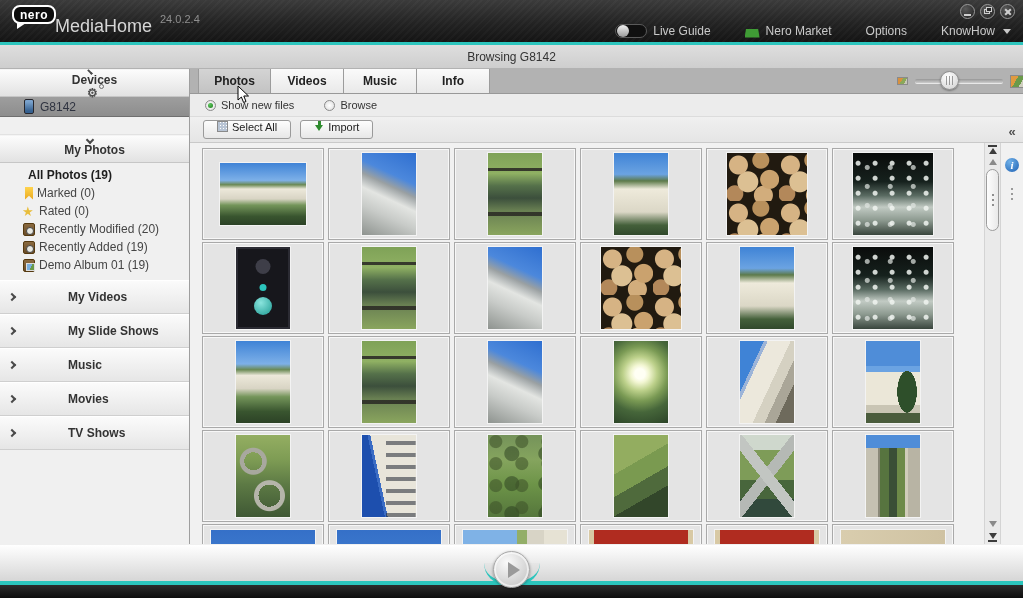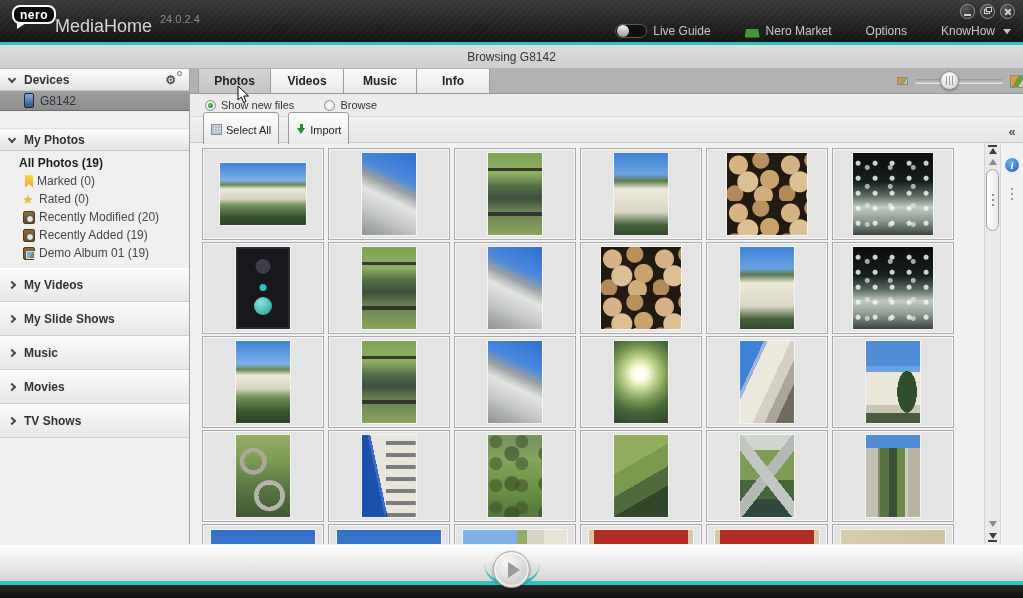--- a/index.html
+++ b/index.html
@@ -44,51 +44,51 @@
   
   .browsing-bar { height:24px; line-height:24px; text-align:center; font-size:12px; color:#333;
     background:linear-gradient(#dedede,#cecece); border-bottom:1px solid #b2b2b2; }
 
   
   .main { display:flex; height:475px; }
 
   
   .sidebar { width:190px; min-width:190px; background:#f0f0f0; border-right:1px solid #9e9e9e;
     font-size:12px; position:relative; }
-  .side-header { height:22px; display:flex; align-items:center; padding:4px 9px;
+  .side-header { height:28px; display:flex; align-items:center; padding:4px 9px;
     background:linear-gradient(#fcfcfc,#e2e2e2); border-top:1px solid #f4f4f4; border-bottom:1px solid #c6c6c6;
-    font-weight:bold; color:#333; }
+    font-weight:bold; color:#333;flex-direction:column; }
   .side-header .lbl { flex:0 1 auto; }
   .side-header .spacer { flex:1; }
   .chev { width:6px; height:6px; border-right:2px solid #4a4a4a; border-bottom:2px solid #4a4a4a; display:inline-block; }
   .chev.down { transform:rotate(45deg); margin-right:9px; margin-top:-3px; }
   .chev.right { transform:rotate(-45deg); margin-right:9px; }
   .gear-wrap { color:#4f4f4f; font-size:12px; line-height:12px; position:relative; padding-right:4px; }
   .gear-small { position:absolute; right:-2px; top:-3px; width:5px; height:5px; border:1px solid #6e6e6e; border-radius:50%; }
   .device-row { height:20px; display:flex; align-items:center; padding-left:24px; gap:6px;
     background:linear-gradient(#9e9e9e,#8d8d8d); border-bottom:1px solid #6f6f6f; color:#2f3340; }
   .phone-icon { width:10px; height:15px; border:1px solid #26262c; border-radius:2px;
     background:linear-gradient(#7aa2cc 15%,#35608f 85%); }
   .side-gap { height:18px; border-bottom:1px solid #e2e2e2; }
   .photo-items { padding:3px 0 6px; }
   .side-item { height:18px; display:flex; align-items:center; padding-left:23px; color:#454545; font-size:12px; }
-  .side-item.no-icon { padding-left:19px;text-align:right; }
+  .side-item.no-icon { padding-left:28px;text-align:right; }
   .side-item.sel { font-weight:bold; color:#1e1e1e; }
   .side-item .ico { width:12px; height:13px; margin-right:4px; position:relative; flex:0 0 12px; }
   .ico-bookmark { background:linear-gradient(#ffd44e,#e9a81e); width:8px !important; flex-basis:8px !important; margin-left:2px;
     clip-path:polygon(0 0,100% 0,100% 100%,50% 72%,0 100%); }
   .ico-star::before { content:'★'; color:#e8bd3c; font-size:13px; line-height:13px; position:absolute; left:-1px; top:0; }
   .ico-album-clock, .ico-album-photo { background:linear-gradient(#8a6a40,#6a4c28); border-radius:2px; border:1px solid #55390f; }
   .ico-album-clock::after { content:''; position:absolute; left:2px; top:3px; width:6px; height:6px;
     border-radius:50%; background:#e8e8e0; border:1px solid #444; }
   .ico-album-photo::after { content:''; position:absolute; left:2px; top:3px; width:7px; height:6px;
     background:linear-gradient(120deg,#7ab0e0 0 55%,#6a9a4a 55%); border:1px solid #ddd; }
   .side-section { height:25px; display:flex; align-items:center; padding:16px 9px;
     background:linear-gradient(#fbfbfb,#e6e6e6); border-top:1px solid #fff; border-bottom:1px solid #cfcfcf;
-    font-weight:bold; color:#333; }
+    font-weight:bold; color:#333;gap:44px; }
 
   
   .content { flex:1; position:relative; background:#f1f1f1; min-width:0; }
   .tabbar { height:25px; background:#b2b2b2; border-bottom:1px solid #989898; display:flex; padding-left:8px; position:relative; }
   .tab { width:73px; text-align:center; line-height:24px; font-size:12px; font-weight:bold; color:#222;
     background:linear-gradient(#fafafa,#e9e9e9); border-right:1px solid #9c9c9c; }
   .tab:first-child { border-left:1px solid #9c9c9c; }
   .tab.active { background:linear-gradient(#d4d4d4,#c3c3c3); }
   .zoom-slider { position:absolute; right:0; top:0; height:24px; display:flex; align-items:center; gap:7px; padding-right:0; }
   .thumb-sm { width:11px; height:8px; border:1px solid #8a8a8a; background:linear-gradient(120deg,#d8903e 0 40%,#8aa85a 40% 75%,#c8c8b8 75%); }
@@ -104,21 +104,21 @@
   .filter-row { height:23px; background:#ececec; border-bottom:1px solid #dcdcdc; display:flex; align-items:center;
     gap:30px; padding-left:15px; font-size:11px; color:#333; }
   .radio { display:flex; align-items:flex-end; gap:5px; }
   .radio-dot { width:11px; height:11px; border-radius:50%; border:1px solid #8a8a8a;
     background:radial-gradient(#ffffff,#dcdcdc); position:relative; }
   .radio.selected .radio-dot::after { content:''; position:absolute; inset:2px; border-radius:50%;
     background:radial-gradient(circle at 35% 30%,#5ec95e,#1e7a1e); }
 
   .toolbar-row { height:26px; background:linear-gradient(#f0f0f0,#e5e5e5); border-bottom:1px solid #c9c9c9;
     display:flex; align-items:center; gap:9px; padding-left:13px; }
-  .btn { display:flex; align-items:center; gap:4px; height:35px; padding:0 7px; border:1px solid #9a9a9a;
+  .btn { display:flex; gap:4px; height:19px; padding:0 13px; border:1px solid #9a9a9a;
     border-radius:3px; background:linear-gradient(#fdfdfd,#e7e7e7); font-size:11px; color:#222; }
   .icon-select-grid { width:11px; height:11px; border:1px solid #8a8a8a;
     background:
       repeating-linear-gradient(0deg,#b8c4d4 0 2px,rgba(0,0,0,0) 2px 3px),
       repeating-linear-gradient(90deg,#b8c4d4 0 2px,#fff 2px 3px); }
   .icon-import { position:relative; width:10px; height:12px; }
   .icon-import::before { content:''; position:absolute; left:4px; top:0; width:3px; height:5px; background:#2e8b2e; }
   .icon-import::after { content:''; position:absolute; left:1px; top:4px;
     border-left:4px solid transparent; border-right:4px solid transparent; border-top:6px solid #2e8b2e; }
 

